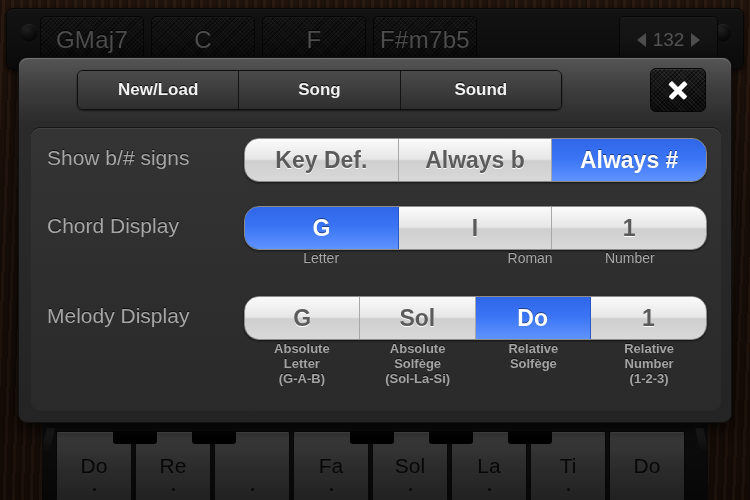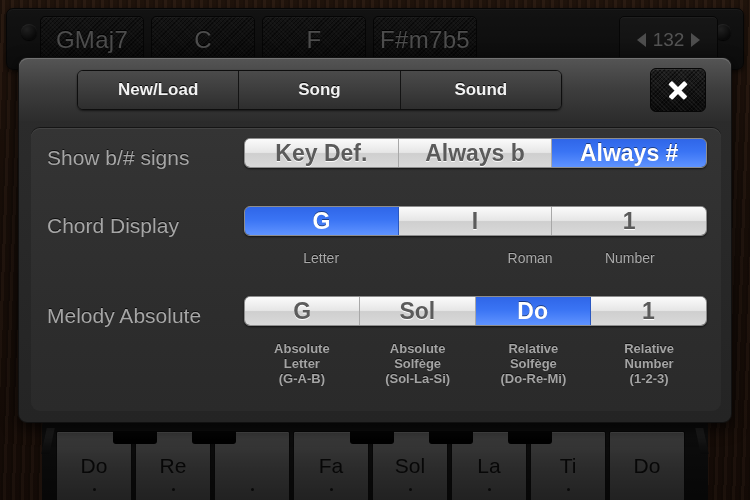--- a/index.html
+++ b/index.html
@@ -172,21 +172,21 @@
 
   .row { position:absolute; left:0; width:100%; }
   .rowlabel {
     position:absolute; left:16px; color:#a6a6a6; font-size:21px;
     text-shadow:0 -1px 0 rgba(0,0,0,0.7);
     white-space:nowrap;
   }
 
   
   .seg {
-    position:absolute; display:flex; height:30px; border-radius:6px;
+    position:absolute; display:flex; height:44px; border-radius:15px;
     overflow:hidden; border:1px solid #8d8d8d;
     box-shadow:0 1px 2px rgba(0,0,0,0.6), inset 0 1px 0 rgba(255,255,255,0.8);
   }
   .segbtn {
     display:flex; align-items:center; justify-content:center;
     background:linear-gradient(180deg,#fbfbfb 0%,#e6e6e6 48%,#cfcfcf 52%,#d9d9d9 100%);
     color:#5b5b5b; font-size:23px; font-weight:bold;
     text-shadow:0 1px 0 rgba(255,255,255,0.95);
     border-right:1px solid #a8a8a8;
   }
@@ -305,42 +305,41 @@
             </div>
             <div class="sub one" style="width: 154.333px; text-align: right;">
               <div>Roman</div>
             </div>
             <div class="sub one" style="width: 154.333px;">
               <div>Number</div>
             </div>
           </div>
         </div>
         <div class="row">
-          <div class="rowlabel" style="top: 176px;">Melody Absolute</div>
+          <div class="rowlabel" style="top: 176px;">Melody Display</div>
           <div class="seg" style="left: 213px; top: 168px; width: 463px;">
             <div class="segbtn" style="width: 115.75px;">G</div>
             <div class="segbtn" style="width: 115.75px;">Sol</div>
             <div class="segbtn on" style="width: 115.75px;">Do</div>
             <div class="segbtn" style="width: 115.75px;">1</div>
           </div>
           <div class="sublabels" style="left: 213px; top: 213px; width: 463px;">
             <div class="sub" style="width: 115.75px;">
               <div>Absolute</div>
               <div>Letter</div>
               <div>(G-A-B)</div>
             </div>
             <div class="sub" style="width: 115.75px;">
               <div>Absolute</div>
               <div>Solfège</div>
               <div>(Sol-La-Si)</div>
             </div>
             <div class="sub" style="width: 115.75px;">
               <div>Relative</div>
               <div>Solfège</div>
-              <div>(Do-Re-Mi)</div>
             </div>
             <div class="sub" style="width: 115.75px;">
               <div>Relative</div>
               <div>Number</div>
               <div>(1-2-3)</div>
             </div>
           </div>
         </div>
       </div>
   </div>

